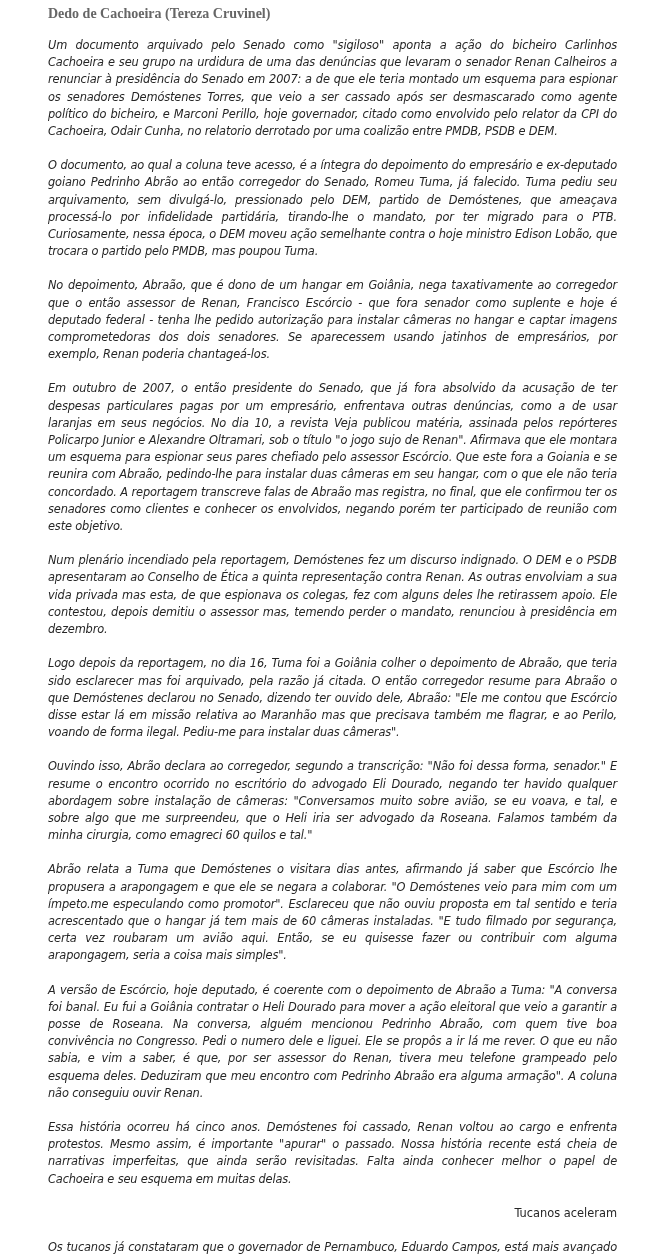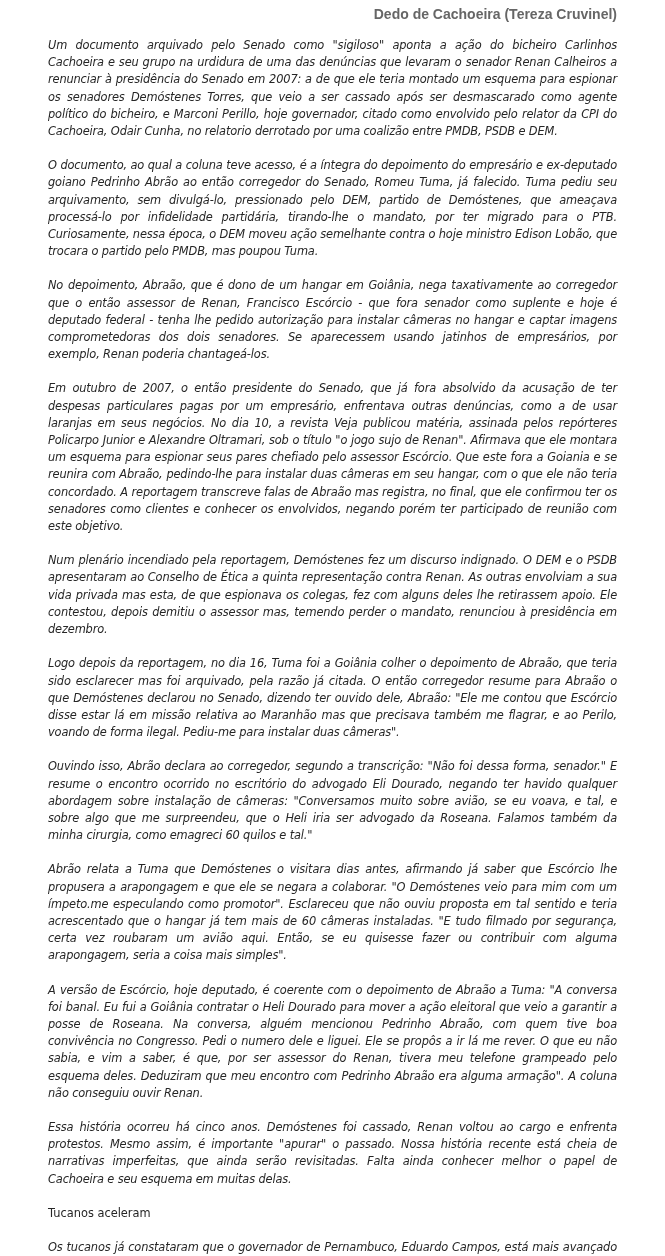--- a/index.html
+++ b/index.html
@@ -13,22 +13,22 @@
     overflow: hidden;
     position: relative;
   }
   .article {
     position: absolute;
     left: 48px;
     top: 0;
     width: 569px;
   }
   .title {
-    text-align: right;
-    font-family: Liberation Sans, sans-serif;
+    text-align: left;
+    font-family: Liberation Serif, serif;
     font-weight: bold;
     font-size: 14px;
     color: #666666;
     margin: 5px 0 14px 0;
     line-height: 18px;
     width: 569px;
   }
   .para {
     font-family: "DejaVu Sans", sans-serif;
     font-size: 11.4px;
@@ -38,20 +38,21 @@
     margin: 0 0 17px 0;
     letter-spacing: -0.15px;
     font-style: italic;
   }
   .subhead {
     font-family: "DejaVu Sans", sans-serif;
     font-size: 11.4px;
     line-height: 17.2px;
     color: #262626;
     margin: 0 0 17px 0;
+    text-align: right;
   }
 </style>
 </head>
 <body>
 
 <div class="article">
   <div class="title">Dedo de Cachoeira (Tereza Cruvinel)</div>
 
   <p class="para">Um documento arquivado pelo Senado como "sigiloso" aponta a ação do bicheiro Carlinhos Cachoeira e seu grupo na urdidura de uma das denúncias que levaram o senador Renan Calheiros a renunciar à presidência do Senado em 2007: a de que ele teria montado um esquema para espionar os senadores Demóstenes Torres, que veio a ser cassado após ser desmascarado como agente político do bicheiro, e Marconi Perillo, hoje governador, citado como envolvido pelo relator da CPI do Cachoeira, Odair Cunha, no relatorio derrotado por uma coalizão entre PMDB, PSDB e DEM.</p>
   <p class="para">O documento, ao qual a coluna teve acesso, é a íntegra do depoimento do empresário e ex-deputado goiano Pedrinho Abrão ao então corregedor do Senado, Romeu Tuma, já falecido. Tuma pediu seu arquivamento, sem divulgá-lo, pressionado pelo DEM, partido de Demóstenes, que ameaçava processá-lo por infidelidade partidária, tirando-lhe o mandato, por ter migrado para o PTB. Curiosamente, nessa época, o DEM moveu ação semelhante contra o hoje ministro Edison Lobão, que trocara o partido pelo PMDB, mas poupou Tuma.</p>

